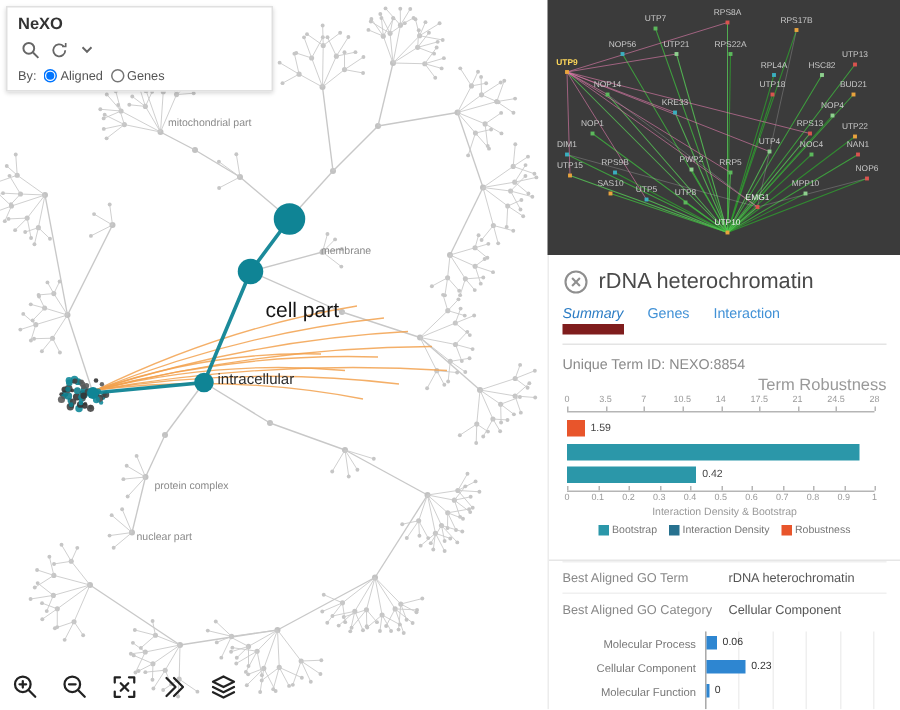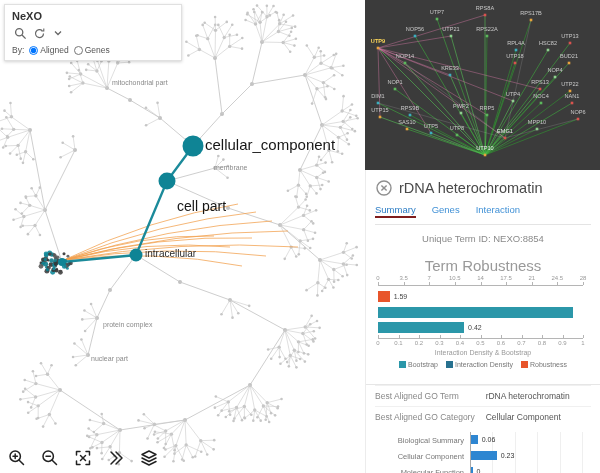--- a/index.html
+++ b/index.html
@@ -33,23 +33,23 @@
   .network-panel{position:absolute;left:365px;top:0;width:235px;height:170px;background:#3b3b3b;overflow:hidden;}
 
   
   .detail-panel{position:absolute;left:365px;top:170px;width:235px;height:303px;background:#fff;box-sizing:border-box;
     border-left:1px solid #ececec;padding:0 9px;overflow:hidden;}
   .detail-header{display:flex;align-items:center;gap:7px;padding:9px 0 5px;}
   .close-btn{width:17px;height:17px;border:none;background:none;padding:0;cursor:pointer;display:flex;align-items:center;justify-content:center;}
   .detail-title{font-size:14.5px;color:#4a4a4a;}
   .tabs{display:flex;gap:16px;border-bottom:1px solid #e4e4e4;padding:3px 0 6px;}
   .tab{font-size:9.5px;color:#4191d6;cursor:pointer;}
-  .tab.active{color:#2b7cc4;border-bottom:2px solid #7f1d1d;padding-bottom:1px;}
-  .term-id{font-size:9.5px;color:#8a8a8a;margin:8px 0 2px;text-align:center;}
-  .chart-title{font-size:15px;color:#999;text-align:center;margin-top:13px;}
+  .tab.active{color:#2b7cc4;border-bottom:7px solid #7f1d1d;padding-bottom:1px;font-style:italic;}
+  .term-id{font-size:9.5px;color:#8a8a8a;margin:8px 0 2px;}
+  .chart-title{font-size:11px;color:#999;text-align:right;margin-top:2px;}
   .divider{border-top:1px solid #e6e6e6;margin:6px -9px 0;}
   .section-heading{font-size:10.5px;color:#777;margin:7px 0 3px;}
   .go-row{display:grid;grid-template-columns:1.05fr 1fr;font-size:8.5px;color:#888;padding:5px 0;border-top:1px solid #f0f0f0;}
   .go-row .val{color:#555;}
   #robustness-chart{position:relative;height:104px;}
   #go-chart{position:relative;height:74px;margin-top:3px;}
   .abs{position:absolute;}
 </style>
 </head>
 <body>
@@ -914,21 +914,20 @@
         <g>
           <polyline points="193,146 167,181 136,255 62,262" stroke="#0f8495" stroke-width="2.4" fill="none" stroke-linecap="round" opacity="0.95"></polyline>
         </g>
         <circle cx="193" cy="146" r="10.5" fill="#0f8495"></circle>
         <circle cx="167" cy="181" r="8.5" fill="#0f8495"></circle>
         <circle cx="136" cy="255" r="6.5" fill="#0f8495"></circle>
         <circle cx="62" cy="262" r="4" fill="#0f8495"></circle>
       </svg>
 
     <div class="tree-label tl-small" style="left:112px;top:79px;">mitochondrial part</div>
-    <div class="tree-label tl-big" style="left:205px;top:136px;">cellular_component</div>
     <div class="tree-label tl-mid" style="left:177px;top:172px;margin-top:26px;">cell part</div>
     <div class="tree-label tl-small" style="left:214px;top:164px;">membrane</div>
     <div class="tree-label tl-int" style="left:145px;top:248px;">intracellular</div>
     <div class="tree-label tl-small" style="left:103px;top:321px;">protein complex</div>
     <div class="tree-label tl-small" style="left:91px;top:355px;">nuclear part</div>
 
     <div class="search-card">
       <div class="search-title">NeXO</div>
       <div class="search-row">
         <button class="icon-btn">
@@ -1215,21 +1214,21 @@
       <span class="val">Cellular Component</span>
     </div>
     <div id="go-chart">
         <div class="abs" style="left: 95px; top: 2px; width: 1px; height: 52px; background: rgb(239, 239, 239);"></div>
         <div class="abs" style="left: 117.4px; top: 2px; width: 1px; height: 52px; background: rgb(239, 239, 239);"></div>
         <div class="abs" style="left: 139.8px; top: 2px; width: 1px; height: 52px; background: rgb(239, 239, 239);"></div>
         <div class="abs" style="left: 162.2px; top: 2px; width: 1px; height: 52px; background: rgb(239, 239, 239);"></div>
         <div class="abs" style="left: 184.6px; top: 2px; width: 1px; height: 52px; background: rgb(239, 239, 239);"></div>
         <div class="abs" style="left: 207px; top: 2px; width: 1px; height: 52px; background: rgb(239, 239, 239);"></div>
         <div class="abs" style="left: 95px; top: 2px; width: 1px; height: 52px; background: rgb(170, 170, 170);"></div>
-        <div class="abs" style="left: 0px; top: 6px; width: 89px; text-align: right; font-size: 7.5px; color: rgb(119, 119, 119);">Biological Summary</div>
+        <div class="abs" style="left: 0px; top: 6px; width: 89px; text-align: right; font-size: 7.5px; color: rgb(119, 119, 119);">Molecular Process</div>
         <div class="abs" style="left: 96px; top: 5px; width: 6.72px; height: 9px; background: rgb(46, 134, 209);"></div>
         <div class="abs" style="left: 106.72px; top: 6px; font-size: 7px; color: rgb(51, 51, 51);">0.06</div>
         <div class="abs" style="left: 0px; top: 22px; width: 89px; text-align: right; font-size: 7.5px; color: rgb(119, 119, 119);">Cellular Component</div>
         <div class="abs" style="left: 96px; top: 21px; width: 25.76px; height: 9px; background: rgb(46, 134, 209);"></div>
         <div class="abs" style="left: 125.76px; top: 22px; font-size: 7px; color: rgb(51, 51, 51);">0.23</div>
         <div class="abs" style="left: 0px; top: 38px; width: 89px; text-align: right; font-size: 7.5px; color: rgb(119, 119, 119);">Molecular Function</div>
         <div class="abs" style="left: 96px; top: 37px; width: 1.5px; height: 9px; background: rgb(46, 134, 209);"></div>
         <div class="abs" style="left: 101.5px; top: 38px; font-size: 7px; color: rgb(51, 51, 51);">0</div>
       </div>
 

